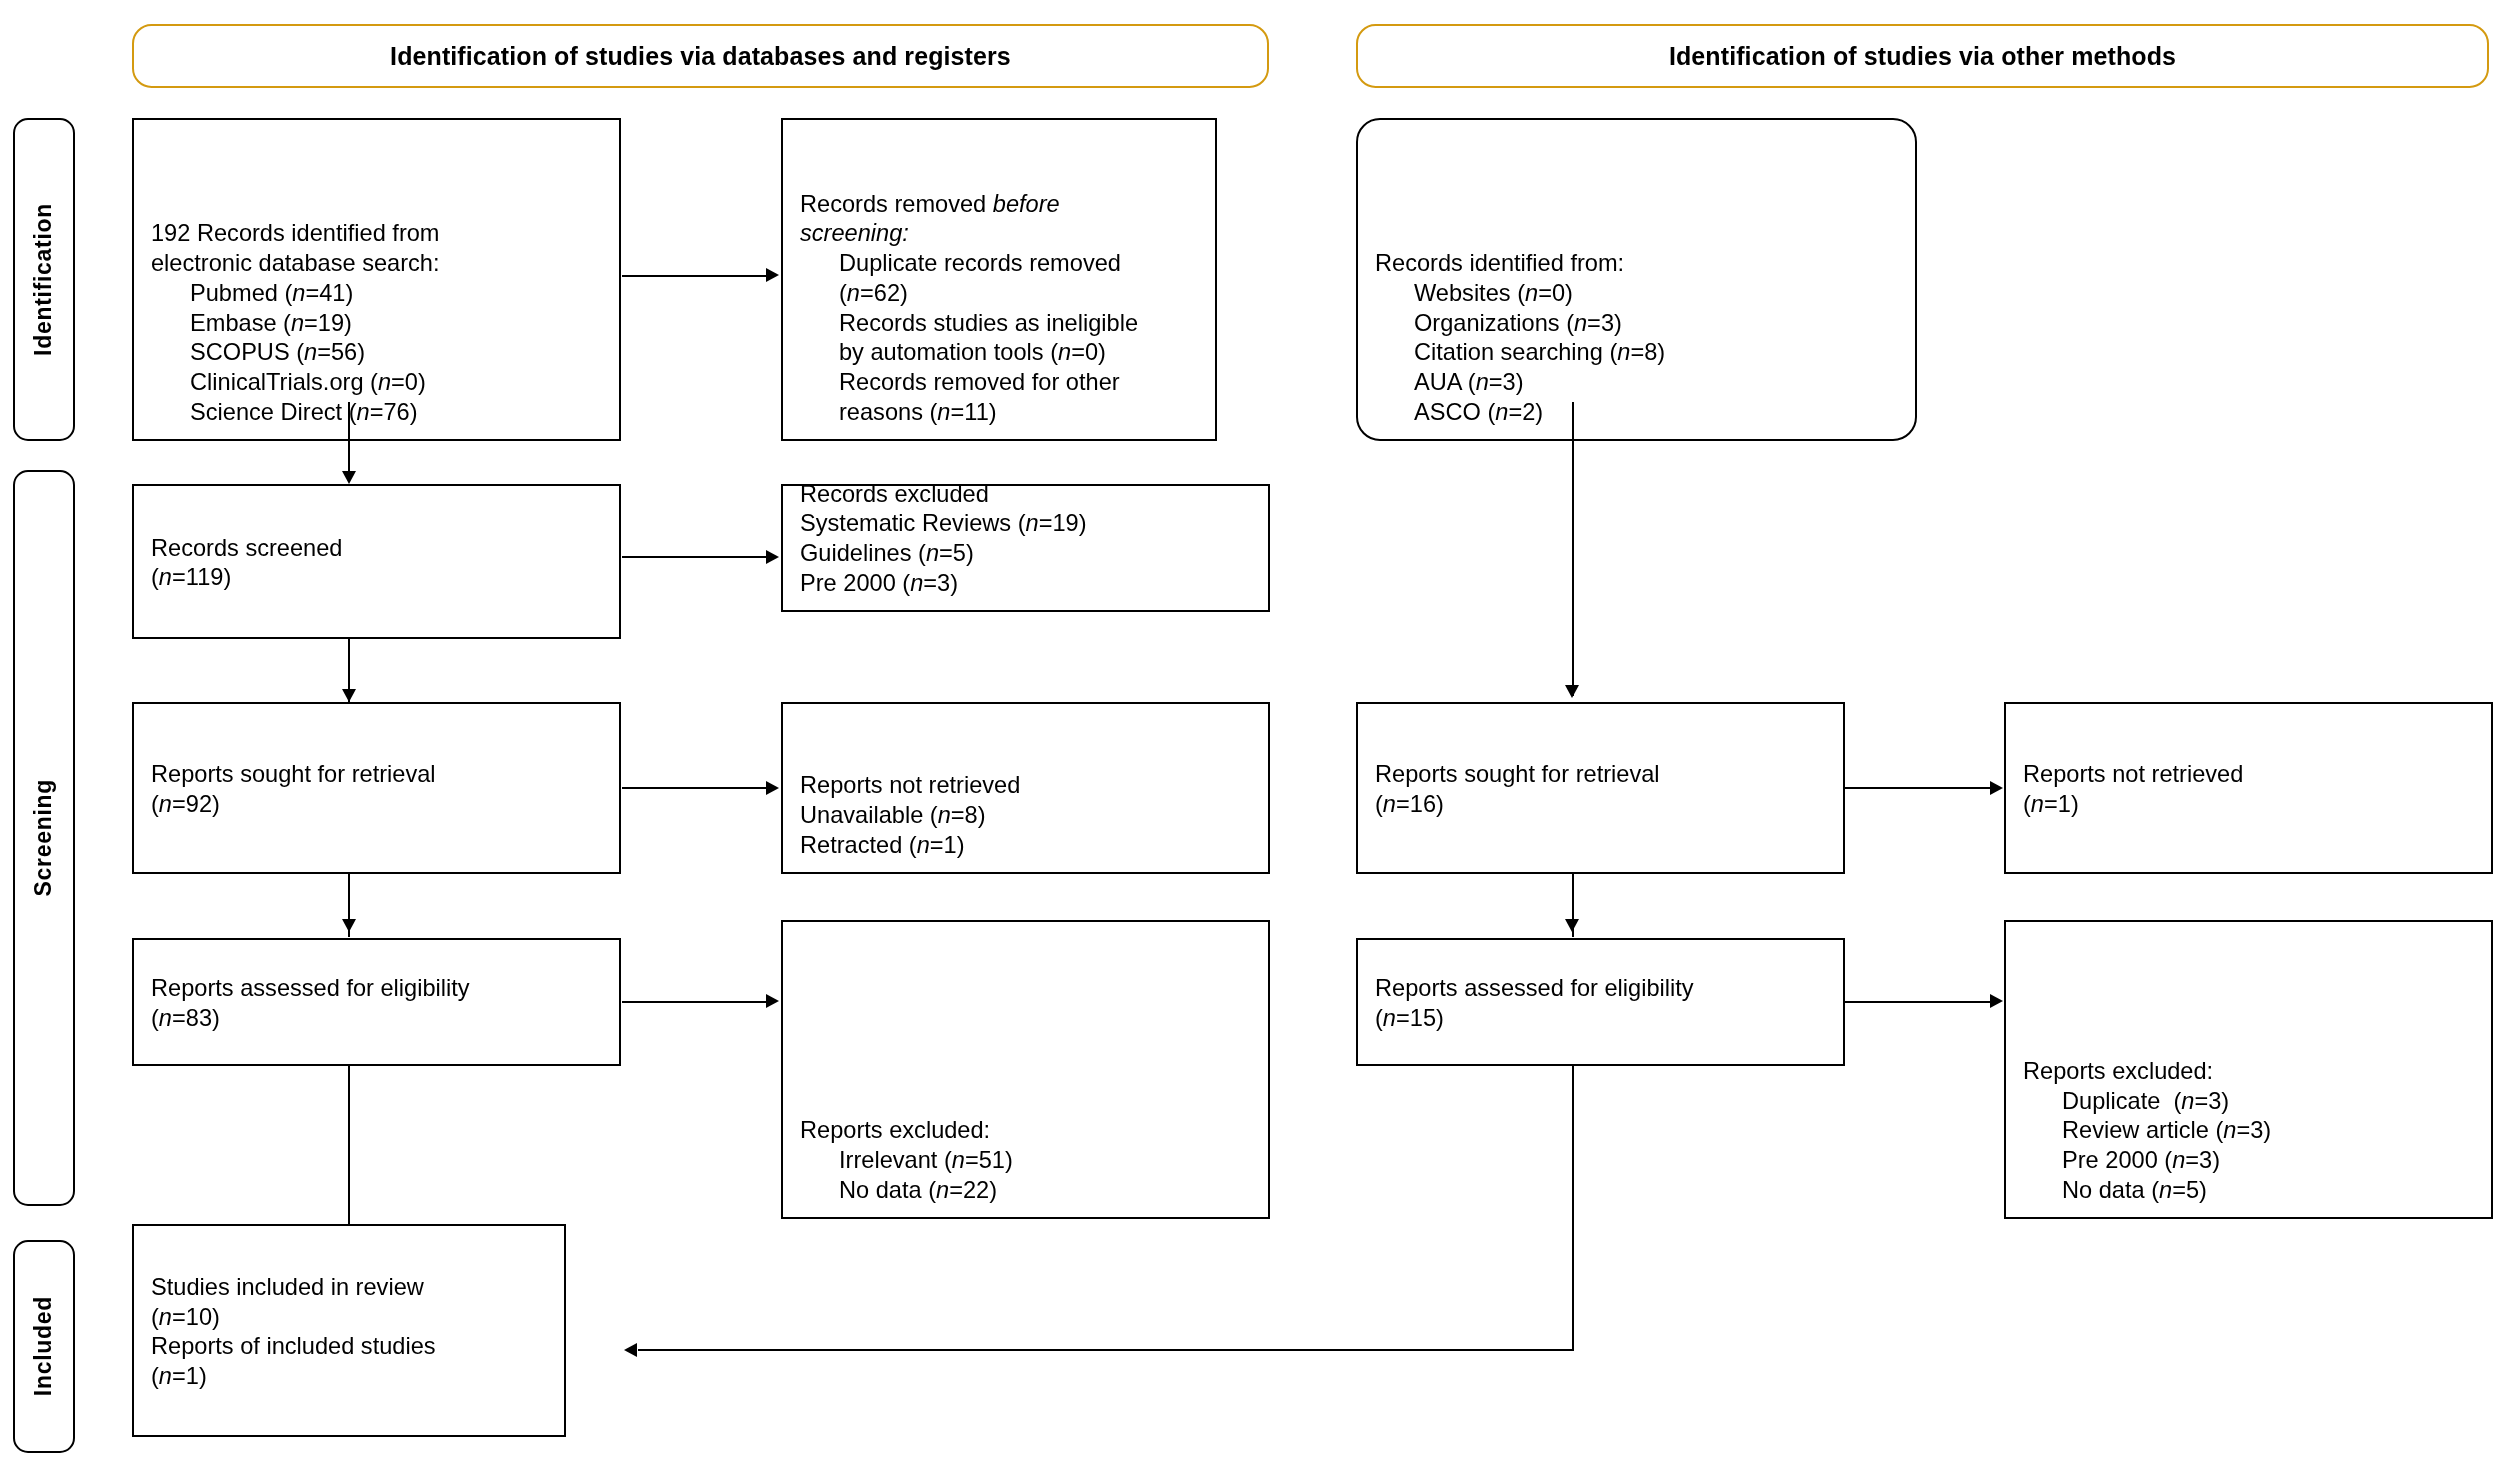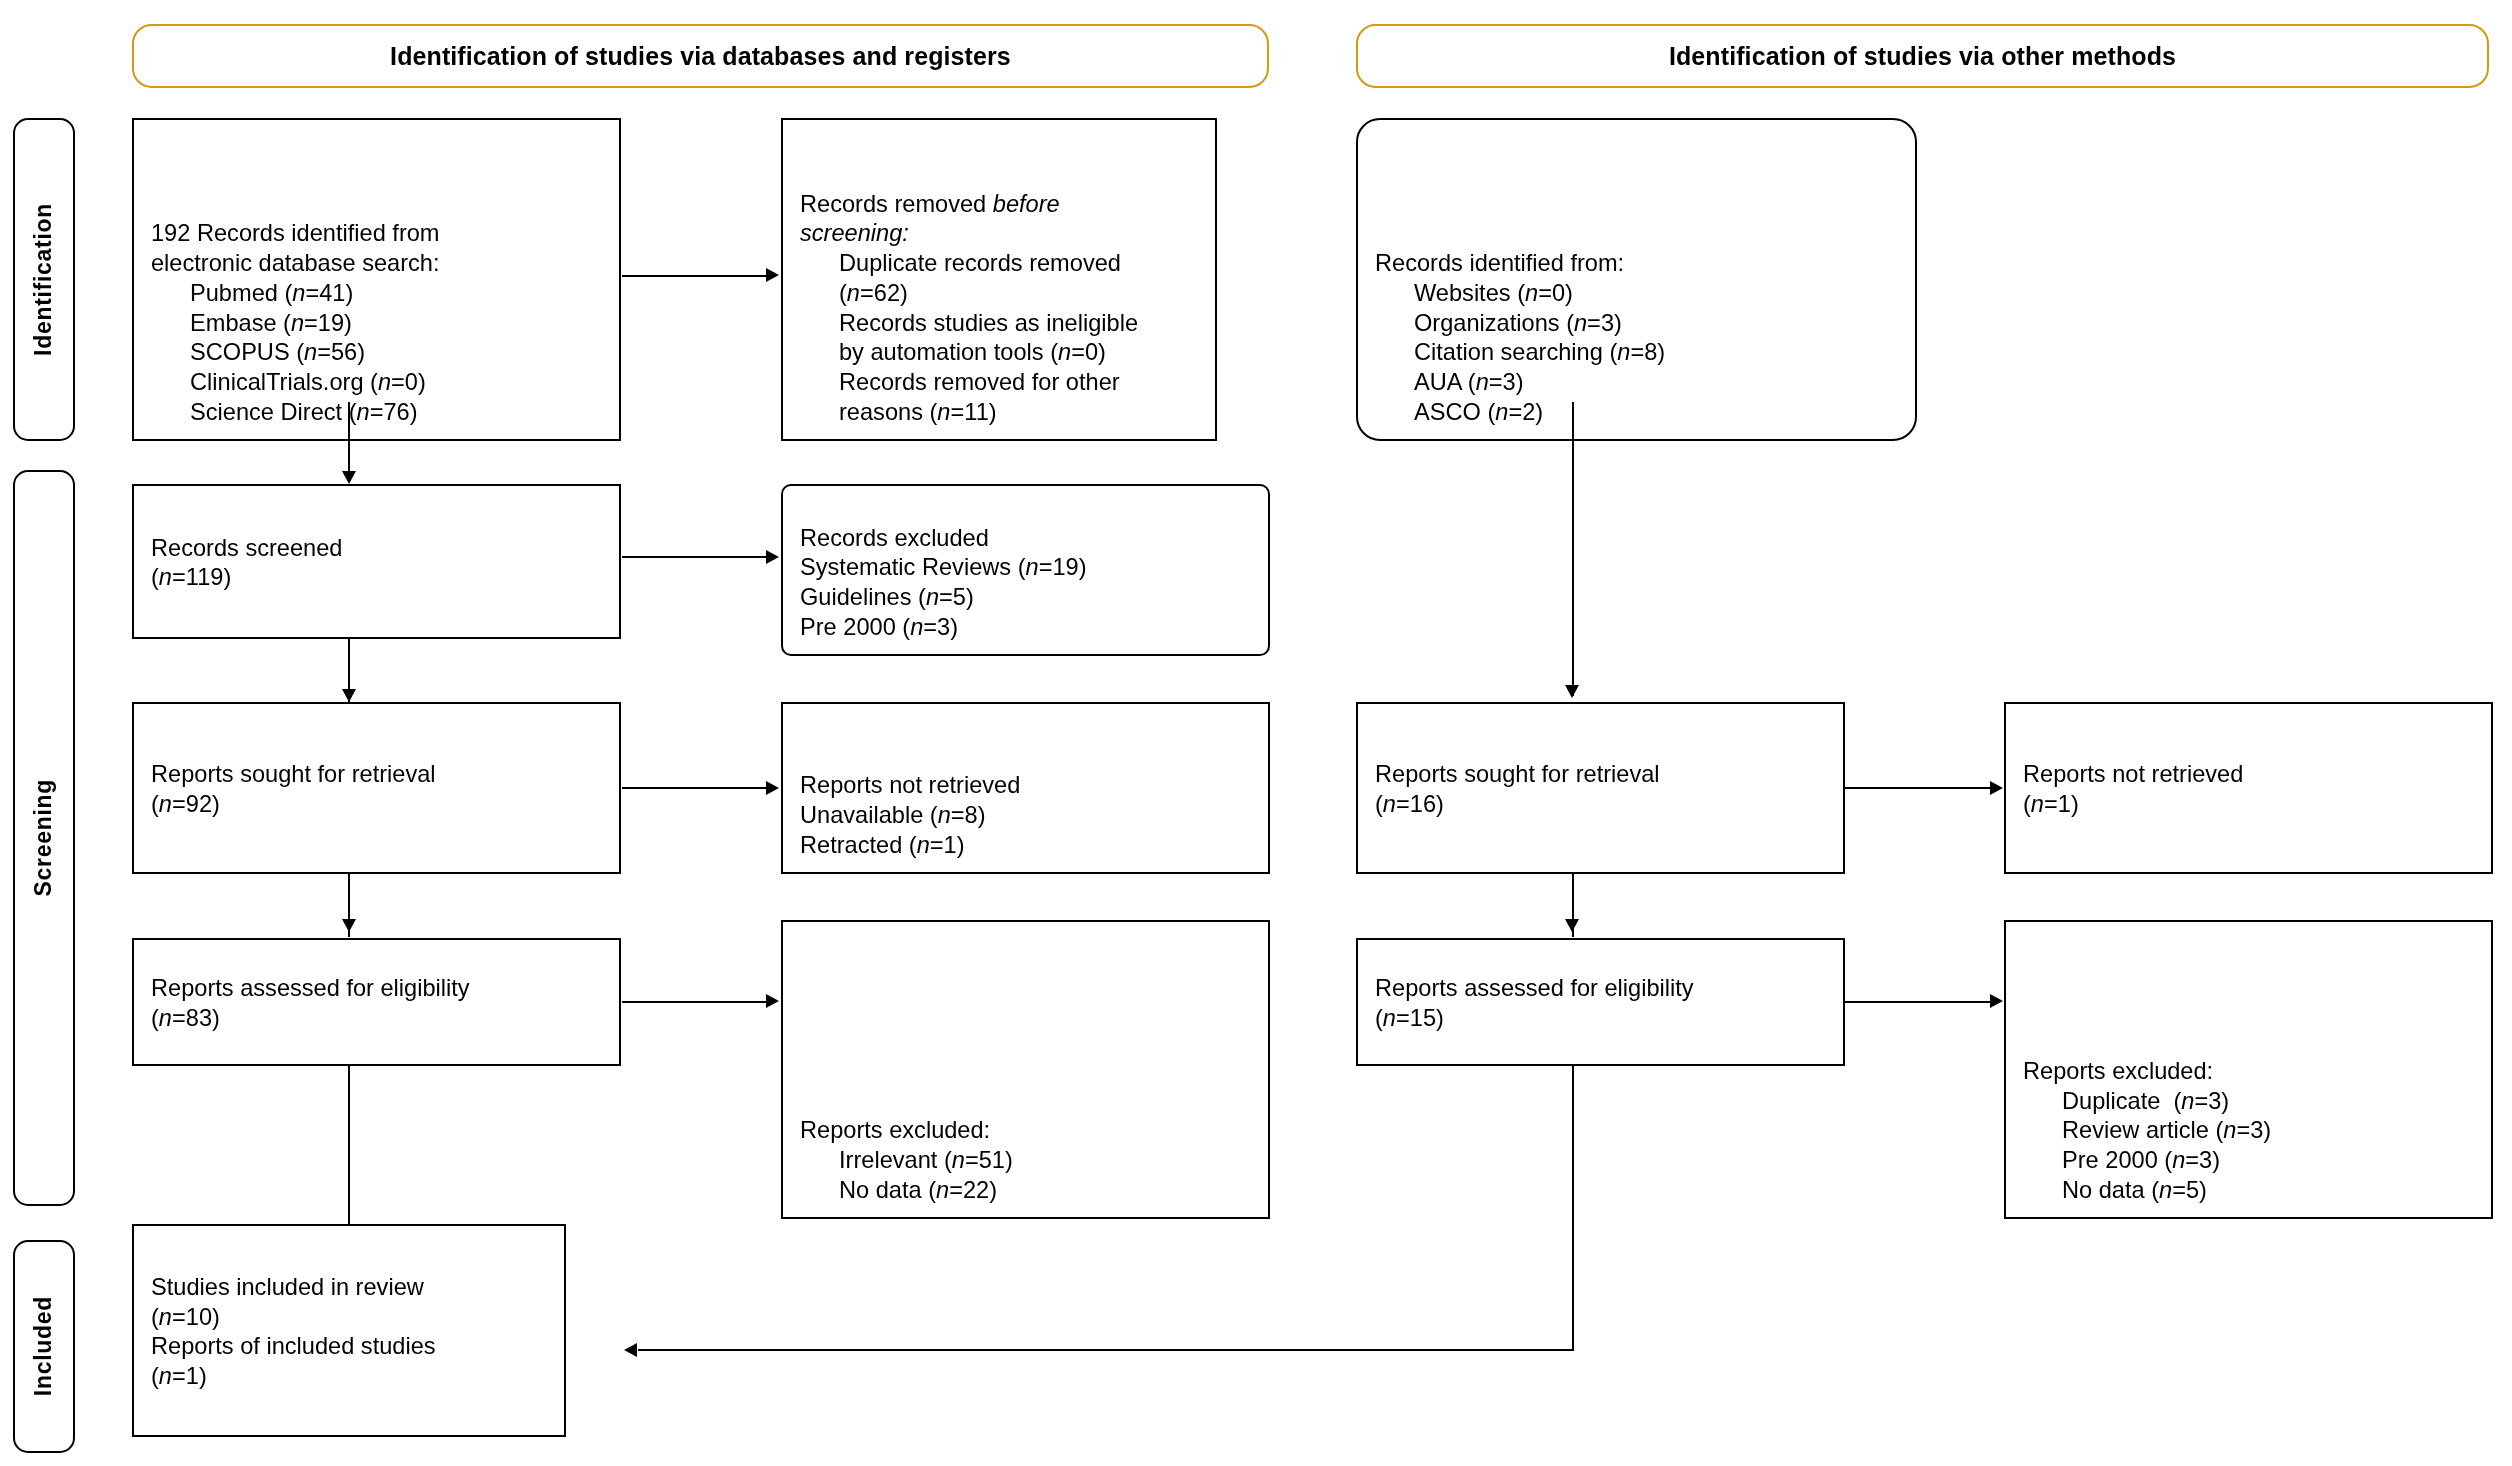--- a/index.html
+++ b/index.html
@@ -156,21 +156,21 @@
   <div class="abs arrow-down" style="left:342px;top:471px;"></div>
 
   <div class="abs vline" style="left:1572px;top:402px;height:294px;"></div>
   <div class="abs arrow-down" style="left:1565px;top:685px;"></div>
 
   <div class="abs nodebox" style="left:132px;top:484px;width:489px;height:155px;">
       <div class="line">Records screened</div>
       <div class="line">(<em>n</em>=119)</div>
     </div>
 
-  <div class="abs nodebox top" style="left:781px;top:484px;width:489px;height:172px;border-radius:10px;">
+  <div class="abs nodebox top" style="left:781px;top:484px;width:489px;height:128px;">
       <div class="line">Records excluded</div>
       <div class="line">Systematic Reviews (<em>n</em>=19)</div>
       <div class="line">Guidelines (<em>n</em>=5)</div>
       <div class="line">Pre 2000 (<em>n</em>=3)</div>
     </div>
 
   <div class="abs hline" style="left:622px;top:556px;width:145px;"></div>
   <div class="abs arrow-right" style="left:766px;top:550px;"></div>
 
   <div class="abs vline" style="left:348px;top:639px;height:63px;"></div>

